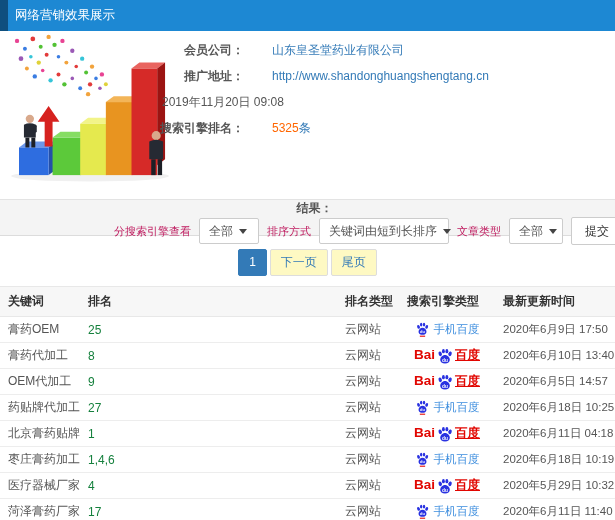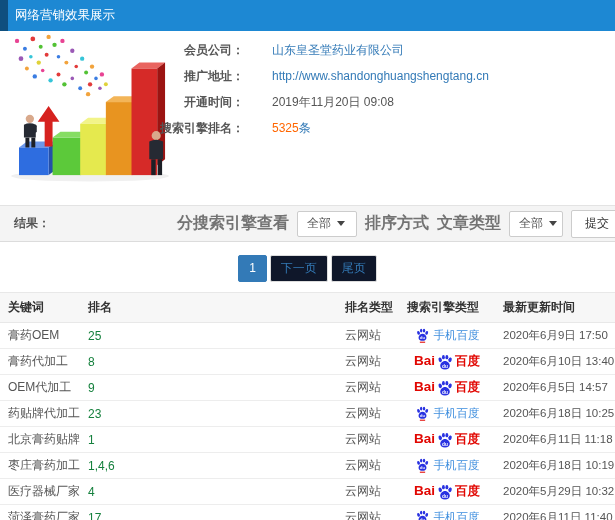--- a/index.html
+++ b/index.html
@@ -17,62 +17,62 @@
   .illus { position:absolute; left:2px; top:2px; width:185px; height:150px; }
   .fields { position:absolute; left:134px; top:6px; width:470px; }
   .field-row { display:flex; align-items:center; height:26px; }
   .field-label { width:110px; text-align:right; font-size:12px; color:#565656; font-weight:600; }
   .field-value { margin-left:28px; font-size:12px; color:#555; }
   .field-value.link { color:#337ab7; text-decoration:none; cursor:pointer; }
   .hl-num { color:#ff6600; }
   .hl-suffix { color:#337ab7; }
 
   
-  .filterbar { margin-top:20px; height:37px; background:#f4f4f4;
+  .filterbar { margin-top:14px; height:37px; background:#f4f4f4;
     border-top:1px solid #e3e3e3; border-bottom:1px solid #dcdcdc;
-    display:flex; align-items:center; padding-left:14px; }
+    display:flex; align-items:center; padding-left:14px;flex-direction:column; }
   .result-label { font-size:12px; font-weight:700; color:#555; }
   .filter-controls { margin-left:auto; display:flex; align-items:center; gap:8px; margin-right:-8px; }
-  .f-label { font-size:16px; font-weight:700; color:#737373; white-space:nowrap; }
+  .f-label { font-size:11px; font-weight:400; color:#be185d; white-space:nowrap; }
   .select-box { height:26px; background:#fff; border:1px solid #ccc; border-radius:2px;
     display:flex; align-items:center; justify-content:space-between;
     padding:0 12px 0 9px; font-size:12px; color:#555; cursor:pointer; white-space:nowrap; }
   .sel-engine { width:60px; }
   .sel-sort { width:130px; }
   .sel-type { width:54px; }
   .caret { width:0; height:0; border-left:4px solid transparent; border-right:4px solid transparent;
     border-top:5px solid #444; margin-left:6px; flex:none; }
   .submit-btn { height:28px; width:52px; background:#fff; border:1px solid #ccc; border-radius:2px;
     font-size:12px; color:#333; cursor:pointer; font-family:inherit; }
 
   
   .pager { margin-top:13px; display:flex; justify-content:center; gap:3px; }
   .page-btn { min-width:28px; height:27px; line-height:25px; padding:0 10px; text-align:center;
-    font-size:12px; color:#337ab7; background:#0f172a; border:1px solid #ddd; border-radius:2px; cursor:pointer; }
+    font-size:12px; color:#337ab7; background:#fef9c3; border:1px solid #ddd; border-radius:2px; cursor:pointer; }
   .page-btn.active { background:#337ab7; border-color:#337ab7; color:#fff; cursor:default; }
 
   
   table.rank-table { width:100%; border-collapse:collapse; table-layout:fixed; margin-top:10px; }
   .rank-table th { height:30px; background:#f7f7f7; border-top:1px solid #e8e8e8;
     border-bottom:1px solid #e8e8e8; font-size:12px; font-weight:700; color:#333;
     text-align:left; padding-left:8px; }
   .rank-table td { height:26px; border-bottom:1px solid #ededed; font-size:12px;
     color:#555; text-align:left; padding-left:8px; white-space:nowrap; overflow:hidden; }
   td.c-rank { color:#15803d; cursor:pointer; }
   td.c-engine { text-align:center; padding-left:0; }
   td.c-time { font-size:11.5px; color:#555; }
   th.h-engine { padding-left:8px; }
 
   
   .badge-mobile { display:inline-flex; align-items:center; gap:4px; vertical-align:middle; }
   .badge-mobile .m-label { font-size:11.5px; color:#3e8ede; }
   .paw-sm { width:15px; height:15px; }
   .badge-baidu { display:inline-flex; align-items:flex-start; vertical-align:middle; }
   .badge-baidu .bai { font-size:13.5px; font-weight:800; color:#e10601; letter-spacing:0; line-height:14px; }
-  .badge-baidu .bd-cn { font-size:12.5px; font-weight:800; color:#e10601; line-height:14px; }
+  .badge-baidu .bd-cn { font-size:12.5px; font-weight:800; color:#e10601; line-height:14px;text-decoration:underline; }
   .paw-lg { width:18px; height:17px; margin:0 1px -1px 1px; }
 </style>
 </head>
 <body>
 
 <div class="topbar">
   <div class="edge"></div>
   <span class="title">网络营销效果展示</span>
 </div>
 
@@ -163,39 +163,42 @@
   <div class="fields">
     <div class="field-row">
       <span class="field-label">会员公司：</span>
       <span class="field-value link">山东皇圣堂药业有限公司</span>
     </div>
     <div class="field-row">
       <span class="field-label">推广地址：</span>
       <span class="field-value link">http://www.shandonghuangshengtang.cn</span>
     </div>
     <div class="field-row">
-      <span class="field-label">开通时间：</span>
       <span class="field-value">2019年11月20日 09:08</span>
     </div>
     <div class="field-row">
       <span class="field-label">搜索引擎排名：</span>
       <span class="field-value"><span class="hl-num">5325</span><span class="hl-suffix">条</span></span>
     </div>
   </div>
 </div>
 
 <div class="filterbar">
   <span class="result-label">结果：</span>
   <div class="filter-controls">
     <span class="f-label">分搜索引擎查看</span>
     <div class="select-box sel-engine">
       <span>全部</span>
       <span class="caret"></span>
     </div>
     <span class="f-label">排序方式</span>
+    <div class="select-box sel-sort">
+      <span>关键词由短到长排序</span>
+      <span class="caret"></span>
+    </div>
     <span class="f-label">文章类型</span>
     <div class="select-box sel-type">
       <span>全部</span>
       <span class="caret"></span>
     </div>
     <button class="submit-btn">提交</button>
   </div>
 </div>
 
 <div class="pager">
@@ -283,21 +286,21 @@
               </g>
               <text x="16" y="26" text-anchor="middle" font-size="9" font-weight="bold" fill="#fff">du</text>
             </svg>
           <span class="bd-cn">百度</span>
         </span>
       </td>
       <td class="c-time">2020年6月5日 14:57</td>
     </tr>
     <tr>
       <td>药贴牌代加工</td>
-      <td class="c-rank">23</td>
+      <td class="c-rank">27</td>
       <td>云网站</td>
       <td class="c-engine">
         <span class="badge-mobile">
           <svg class="paw-sm" viewBox="0 0 32 34">
               <g fill="#2932e1">
                 <ellipse cx="7" cy="11" rx="3.1" ry="4.5" transform="rotate(-18 7 11)"></ellipse>
                 <ellipse cx="13" cy="6" rx="2.7" ry="4.1"></ellipse>
                 <ellipse cx="19.5" cy="6" rx="2.7" ry="4.1"></ellipse>
                 <ellipse cx="25.5" cy="11" rx="3.1" ry="4.5" transform="rotate(18 25.5 11)"></ellipse>
                 <path d="M16 13 C 11 13 7 17.5 7 22 C 7 26.5 10.5 29 16 29 C 21.5 29 25 26.5 25 22 C 25 17.5 21 13 16 13 Z"></path>
@@ -323,21 +326,21 @@
                 <ellipse cx="13" cy="6" rx="2.7" ry="4.1"></ellipse>
                 <ellipse cx="19.5" cy="6" rx="2.7" ry="4.1"></ellipse>
                 <ellipse cx="25.5" cy="11" rx="3.1" ry="4.5" transform="rotate(18 25.5 11)"></ellipse>
                 <path d="M16 13 C 11 13 7 17.5 7 22 C 7 26.5 10.5 29 16 29 C 21.5 29 25 26.5 25 22 C 25 17.5 21 13 16 13 Z"></path>
               </g>
               <text x="16" y="26" text-anchor="middle" font-size="9" font-weight="bold" fill="#fff">du</text>
             </svg>
           <span class="bd-cn">百度</span>
         </span>
       </td>
-      <td class="c-time">2020年6月11日 11:18</td>
+      <td class="c-time">2020年6月11日 04:18</td>
     </tr>
     <tr>
       <td>枣庄膏药加工</td>
       <td class="c-rank">1,4,6</td>
       <td>云网站</td>
       <td class="c-engine">
         <span class="badge-mobile">
           <svg class="paw-sm" viewBox="0 0 32 34">
               <g fill="#2932e1">
                 <ellipse cx="7" cy="11" rx="3.1" ry="4.5" transform="rotate(-18 7 11)"></ellipse>

